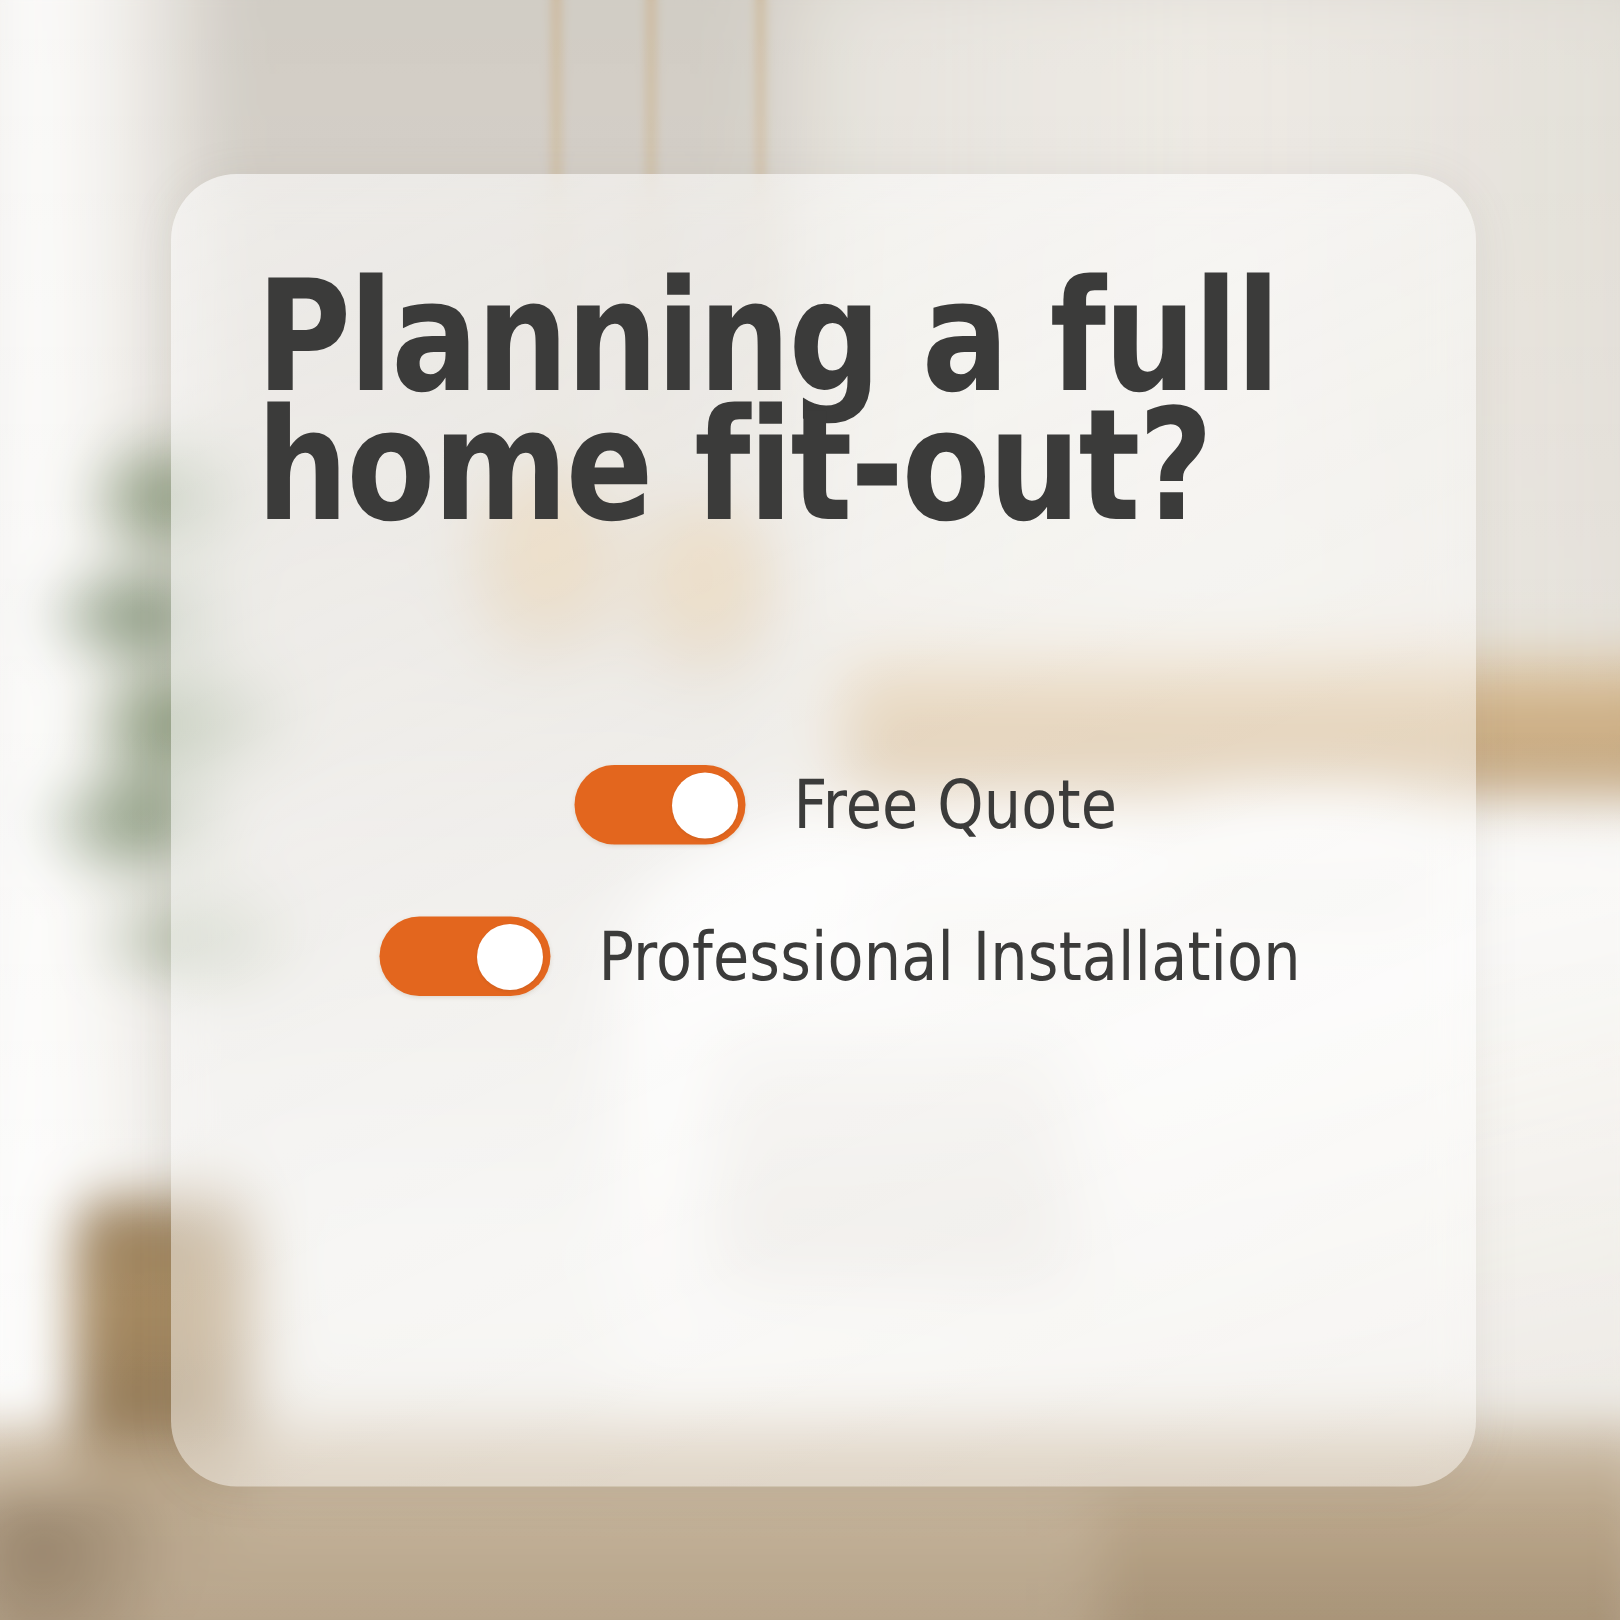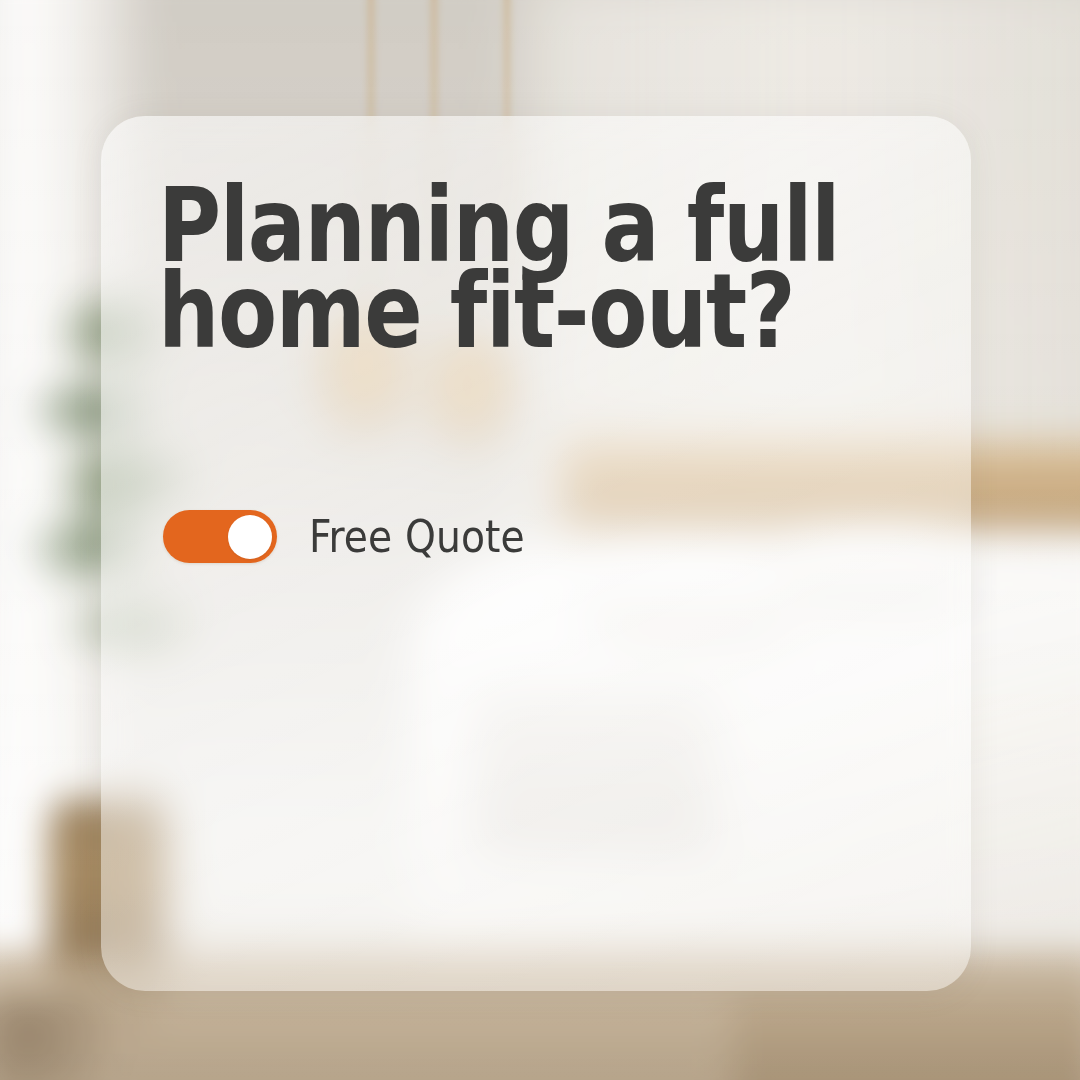--- a/index.html
+++ b/index.html
@@ -201,21 +201,21 @@
   
   .bg-haze {
     inset: 0;
     background: linear-gradient(180deg, rgba(255,255,255,0.06), rgba(255,255,255,0.14));
     backdrop-filter: blur(2px);
   }
 
   
   .glass-card {
     position: absolute;
-    left: 101px;
+    left: 114px;
     top: 116px;
     width: 870px;
     height: 875px;
     border-radius: 44px;
     background: linear-gradient(155deg,
       rgba(255,255,255,0.58) 0%,
       rgba(255,255,255,0.48) 42%,
       rgba(255,255,255,0.42) 100%);
     backdrop-filter: blur(14px) saturate(108%);
     -webkit-backdrop-filter: blur(14px) saturate(108%);
@@ -253,20 +253,21 @@
     padding: 0;
     position: absolute;
     left: 5px;
     top: 312px;
     right: 0;
   }
   .feature-row {
     display: flex;
     align-items: center;
     height: 101px;
+    justify-content: center;
   }
 
   .toggle {
     position: relative;
     flex: 0 0 auto;
     width: 114px;
     height: 53px;
     border-radius: 27px;
     background: #e3661e;
     box-shadow: 0 1px 3px rgba(110,80,40,0.16);
@@ -332,19 +333,25 @@
 
         <li class="feature-row">
           <span class="toggle" style="background: rgb(227, 102, 30);">
             <span class="knob"></span>
           </span>
           <span class="feature-label">Free Quote</span>
         </li>
 
 
 
+        <li class="feature-row">
+          <span class="toggle" style="background: rgb(227, 102, 30);">
+            <span class="knob"></span>
+          </span>
+          <span class="feature-label">Professional Installation</span>
+        </li>
 
 
       </ul>
     </div>
   </div>
 
 </div>
 
 </body></html>

